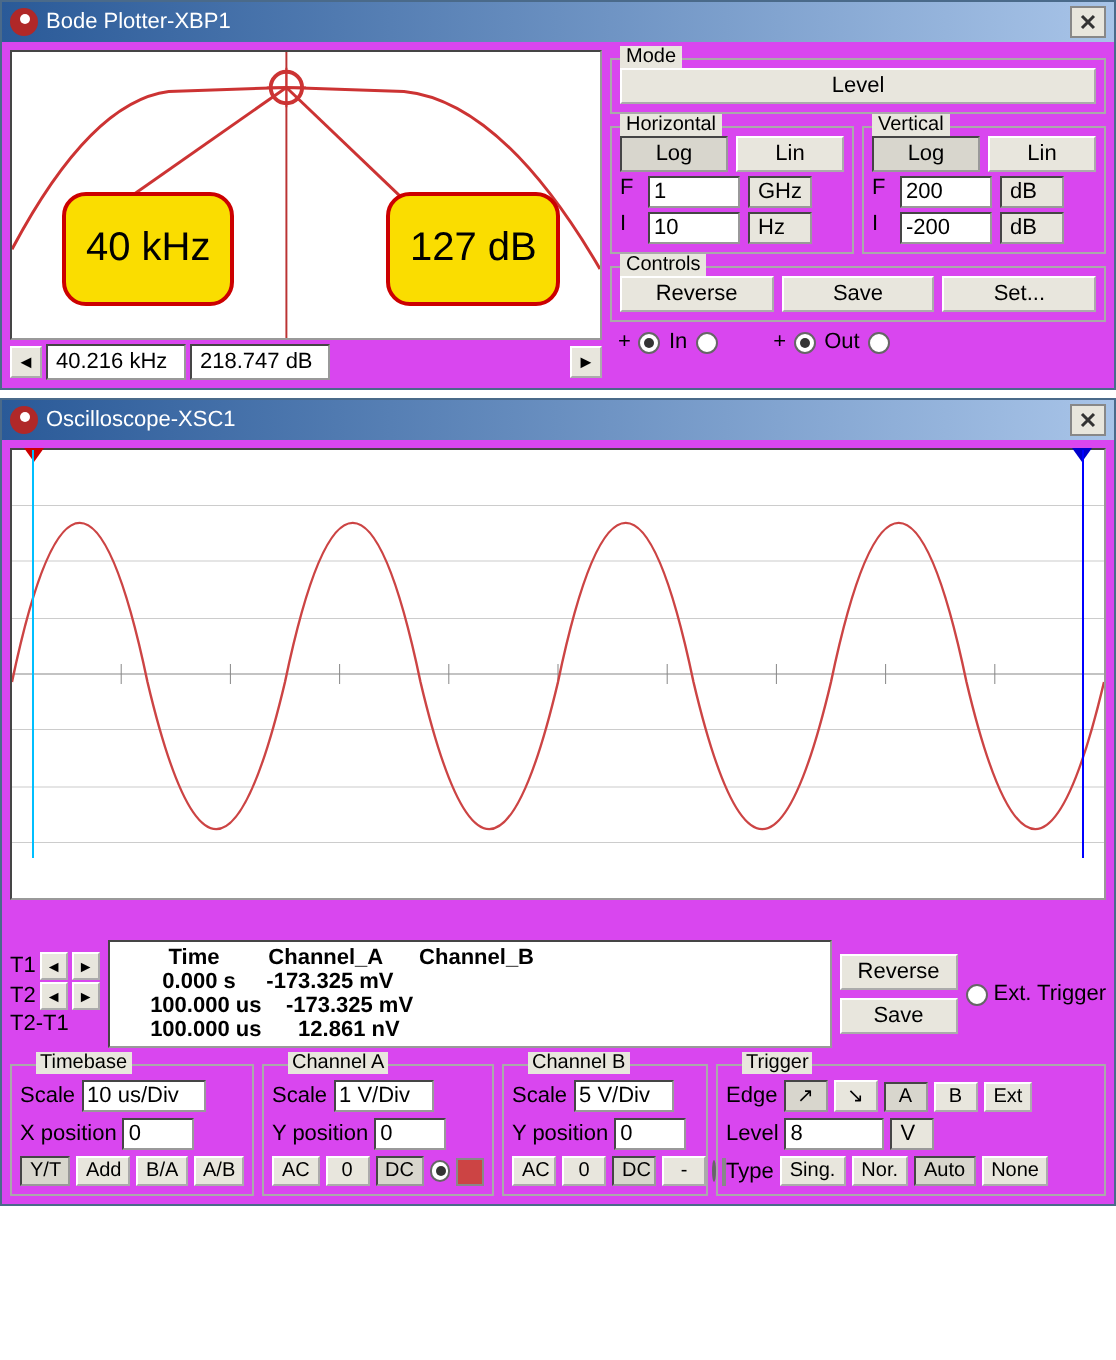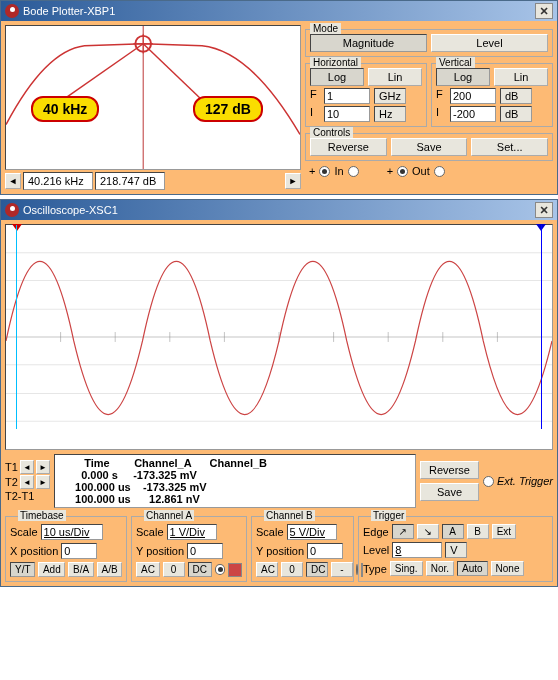--- a/index.html
+++ b/index.html
@@ -1,58 +1,58 @@
 <!DOCTYPE html>
 <html><head>
 <meta charset="utf-8">
 <style>
 * { box-sizing: border-box; margin: 0; padding: 0; font-family: Tahoma, sans-serif; font-size: 11px; }
 body { background: #fff; width: 558px; }
-.window { border: 1px solid #4a6a8a; background: #fdba74; margin-bottom: 4px; }
+.window { border: 1px solid #4a6a8a; background: #d946ef; margin-bottom: 4px; }
 .titlebar { background: linear-gradient(to right, #2a5a98, #a8c4e8); color: #fff; padding: 3px 4px; display: flex; align-items: center; justify-content: space-between; height: 20px; }
 .titlebar-left { display: flex; align-items: center; gap: 4px; }
 .titlebar-icon { width: 14px; height: 14px; background: #b02828; border-radius: 50%; position: relative; }
 .titlebar-icon::after { content: ""; position: absolute; width: 5px; height: 5px; background: #fff; top: 3px; left: 5px; border-radius: 50%; }
 .closebtn { width: 18px; height: 16px; background: #e8e6dd; border: 1px solid #888; display: flex; align-items: center; justify-content: center; font-weight: bold; color: #333; cursor: pointer; }
 .bode-body { display: flex; padding: 4px; gap: 4px; }
 .bode-left { flex: 1; }
 .bode-plot { background: #fff; border: 1px inset #999; height: 145px; position: relative; overflow: hidden; }
 .bode-plot svg { width: 100%; height: 100%; }
-.bode-label { position: absolute; background: #fadd00; border: 2px solid #c00; border-radius: 12px; padding: 3px 10px; font-weight: bold; font-size: 14px; color: #000; }
+.bode-label { position: absolute; background: #fadd00; border: 2px solid #c00; border-radius: 12px; padding: 15px 10px; font-weight: normal; font-size: 20px; color: #000; }
 .bode-status { display: flex; align-items: center; margin-top: 2px; height: 18px; gap: 2px; }
 .arrow-btn { width: 16px; height: 16px; background: #e8e6dd; border: 1px outset #fff; display: flex; align-items: center; justify-content: center; cursor: pointer; font-size: 9px; }
 .status-val { background: #fff; border: 1px inset #999; padding: 2px 4px; min-width: 70px; }
 .bode-right { width: 248px; display: flex; flex-direction: column; gap: 2px; }
 .fieldset { border: 1px solid #aaa; padding: 4px; position: relative; margin-top: 4px; }
 .fieldset-label { position: absolute; top: -7px; left: 4px; background: #e8e6dd; padding: 0 3px; font-size: 10px; }
 .btn { background: #e8e6dd; border: 1px outset #fff; padding: 2px 8px; cursor: pointer; text-align: center; }
 .btn-row { display: flex; gap: 4px; }
 .btn-row .btn { flex: 1; }
 .hz-row { display: flex; gap: 4px; margin-top: 2px; }
 .hv-input { background: #fff; border: 1px inset #999; padding: 1px 2px; width: 46px; }
 .hv-unit { background: #e8e6dd; border: 1px inset #999; padding: 1px 4px; width: 32px; }
 .hv-label { width: 10px; }
 .btn-depressed { border: 1px inset #999; background: #d8d6cd; }
 .scope-body { padding: 4px; }
 .scope-plot { background: #fff; border: 1px inset #999; height: 226px; position: relative; }
 .scope-plot svg { width: 100%; height: 100%; }
 .scope-cursor-t1 { position: absolute; left: 10px; top: 0; bottom: 20px; width: 1px; background: #00bfff; }
 .scope-cursor-t2 { position: absolute; right: 10px; top: 0; bottom: 20px; width: 1px; background: #0000ff; }
 .scope-marker { position: absolute; top: -1px; width: 0; height: 0; border-left: 5px solid transparent; border-right: 5px solid transparent; }
-.scope-info { display: flex; gap: 4px; margin-top: 4px; align-items: stretch; }
+.scope-info { display: flex; gap: 4px; margin-top: 20px; align-items: stretch; }
 .cursor-ctrls { display: flex; flex-direction: column; gap: 1px; justify-content: center; }
 .cursor-row { display: flex; align-items: center; gap: 2px; }
 .tiny-btn { width: 14px; height: 14px; border: 1px outset #fff; background: #e8e6dd; display: flex; align-items: center; justify-content: center; font-size: 8px; cursor: pointer; }
 .measure-box { background: #fff; border: 1px inset #999; flex: 1; padding: 2px 8px; font-family: monospace; font-size: 10px; white-space: pre; font-weight: bold; }
 .scope-btns { display: flex; flex-direction: column; gap: 4px; justify-content: center; }
 .scope-panels { display: flex; gap: 4px; margin-top: 4px; }
 .panel { border: 1px solid #aaa; padding: 4px; position: relative; margin-top: 4px; flex-shrink: 0; }
 .panel-label { position: absolute; top: -7px; left: 12px; background: #e8e6dd; padding: 0 2px; font-size: 10px; }
 .panel-row { display: flex; gap: 3px; margin-top: 3px; align-items: center; }
-.small-input { background: #fff; border: 1px inset #999; padding: 1px 2px; width: 50px; text-decoration: underline; }
+.small-input { background: #fff; border: 1px inset #999; padding: 1px 2px; width: 50px; }
 .small-input-n { background: #fff; border: 1px inset #999; padding: 1px 2px; width: 36px; }
 .sm-btn { border: 1px outset #fff; background: #e8e6dd; padding: 1px 4px; cursor: pointer; font-size: 10px; min-width: 22px; text-align: center; }
 .sm-btn.active { border: 1px inset #999; background: #d8d6cd; }
 .sq { width: 14px; height: 14px; display: inline-block; border: 1px solid #888; }
 .radio { width: 11px; height: 11px; border: 1px solid #666; border-radius: 50%; background: #fff; display: inline-block; position: relative; }
 .radio.on::after { content: ""; position: absolute; width: 5px; height: 5px; background: #333; border-radius: 50%; top: 2px; left: 2px; }
 .io-row { display: flex; align-items: center; gap: 4px; padding: 2px 4px; font-size: 10px; }
 </style>
 </head>
 <body>
@@ -84,21 +84,20 @@
         <div class="arrow-btn">◄</div>
         <div class="status-val">40.216 kHz</div>
         <div class="status-val">218.747 dB</div>
         <div class="arrow-btn" style="margin-left:auto">►</div>
       </div>
     </div>
     <div class="bode-right">
       <div class="fieldset">
         <div class="fieldset-label">Mode</div>
         <div class="btn-row">
-          <div class="btn btn-depressed">Magnitude</div>
           <div class="btn">Level</div>
         </div>
       </div>
       <div style="display:flex; gap:4px;">
         <div class="fieldset" style="flex:1">
           <div class="fieldset-label">Horizontal</div>
           <div class="btn-row">
             <div class="btn btn-depressed">Log</div>
             <div class="btn">Lin</div>
           </div>
@@ -209,21 +208,21 @@
           </div>
       </div>
       <div class="measure-box"><span>       Time        Channel_A      Channel_B</span>
 <span>      0.000 s     -173.325 mV</span>
 <span>    100.000 us    -173.325 mV</span>
 <span>    100.000 us      12.861 nV</span></div>
       <div class="scope-btns">
         <div class="btn">Reverse</div>
         <div class="btn">Save</div>
       </div>
-      <div style="display:flex;align-items:center;gap:3px;font-style:italic;">
+      <div style="display:flex;align-items:center;gap:3px;">
         <span class="radio"></span>
         <span>Ext. Trigger</span>
       </div>
     </div>
     <div class="scope-panels">
       <div class="panel" style="width:122px">
         <div class="panel-label">Timebase</div>
         <div class="panel-row">
             <span>Scale</span>
             <input class="small-input" style="width: 62px;" value="10 us/Div">

